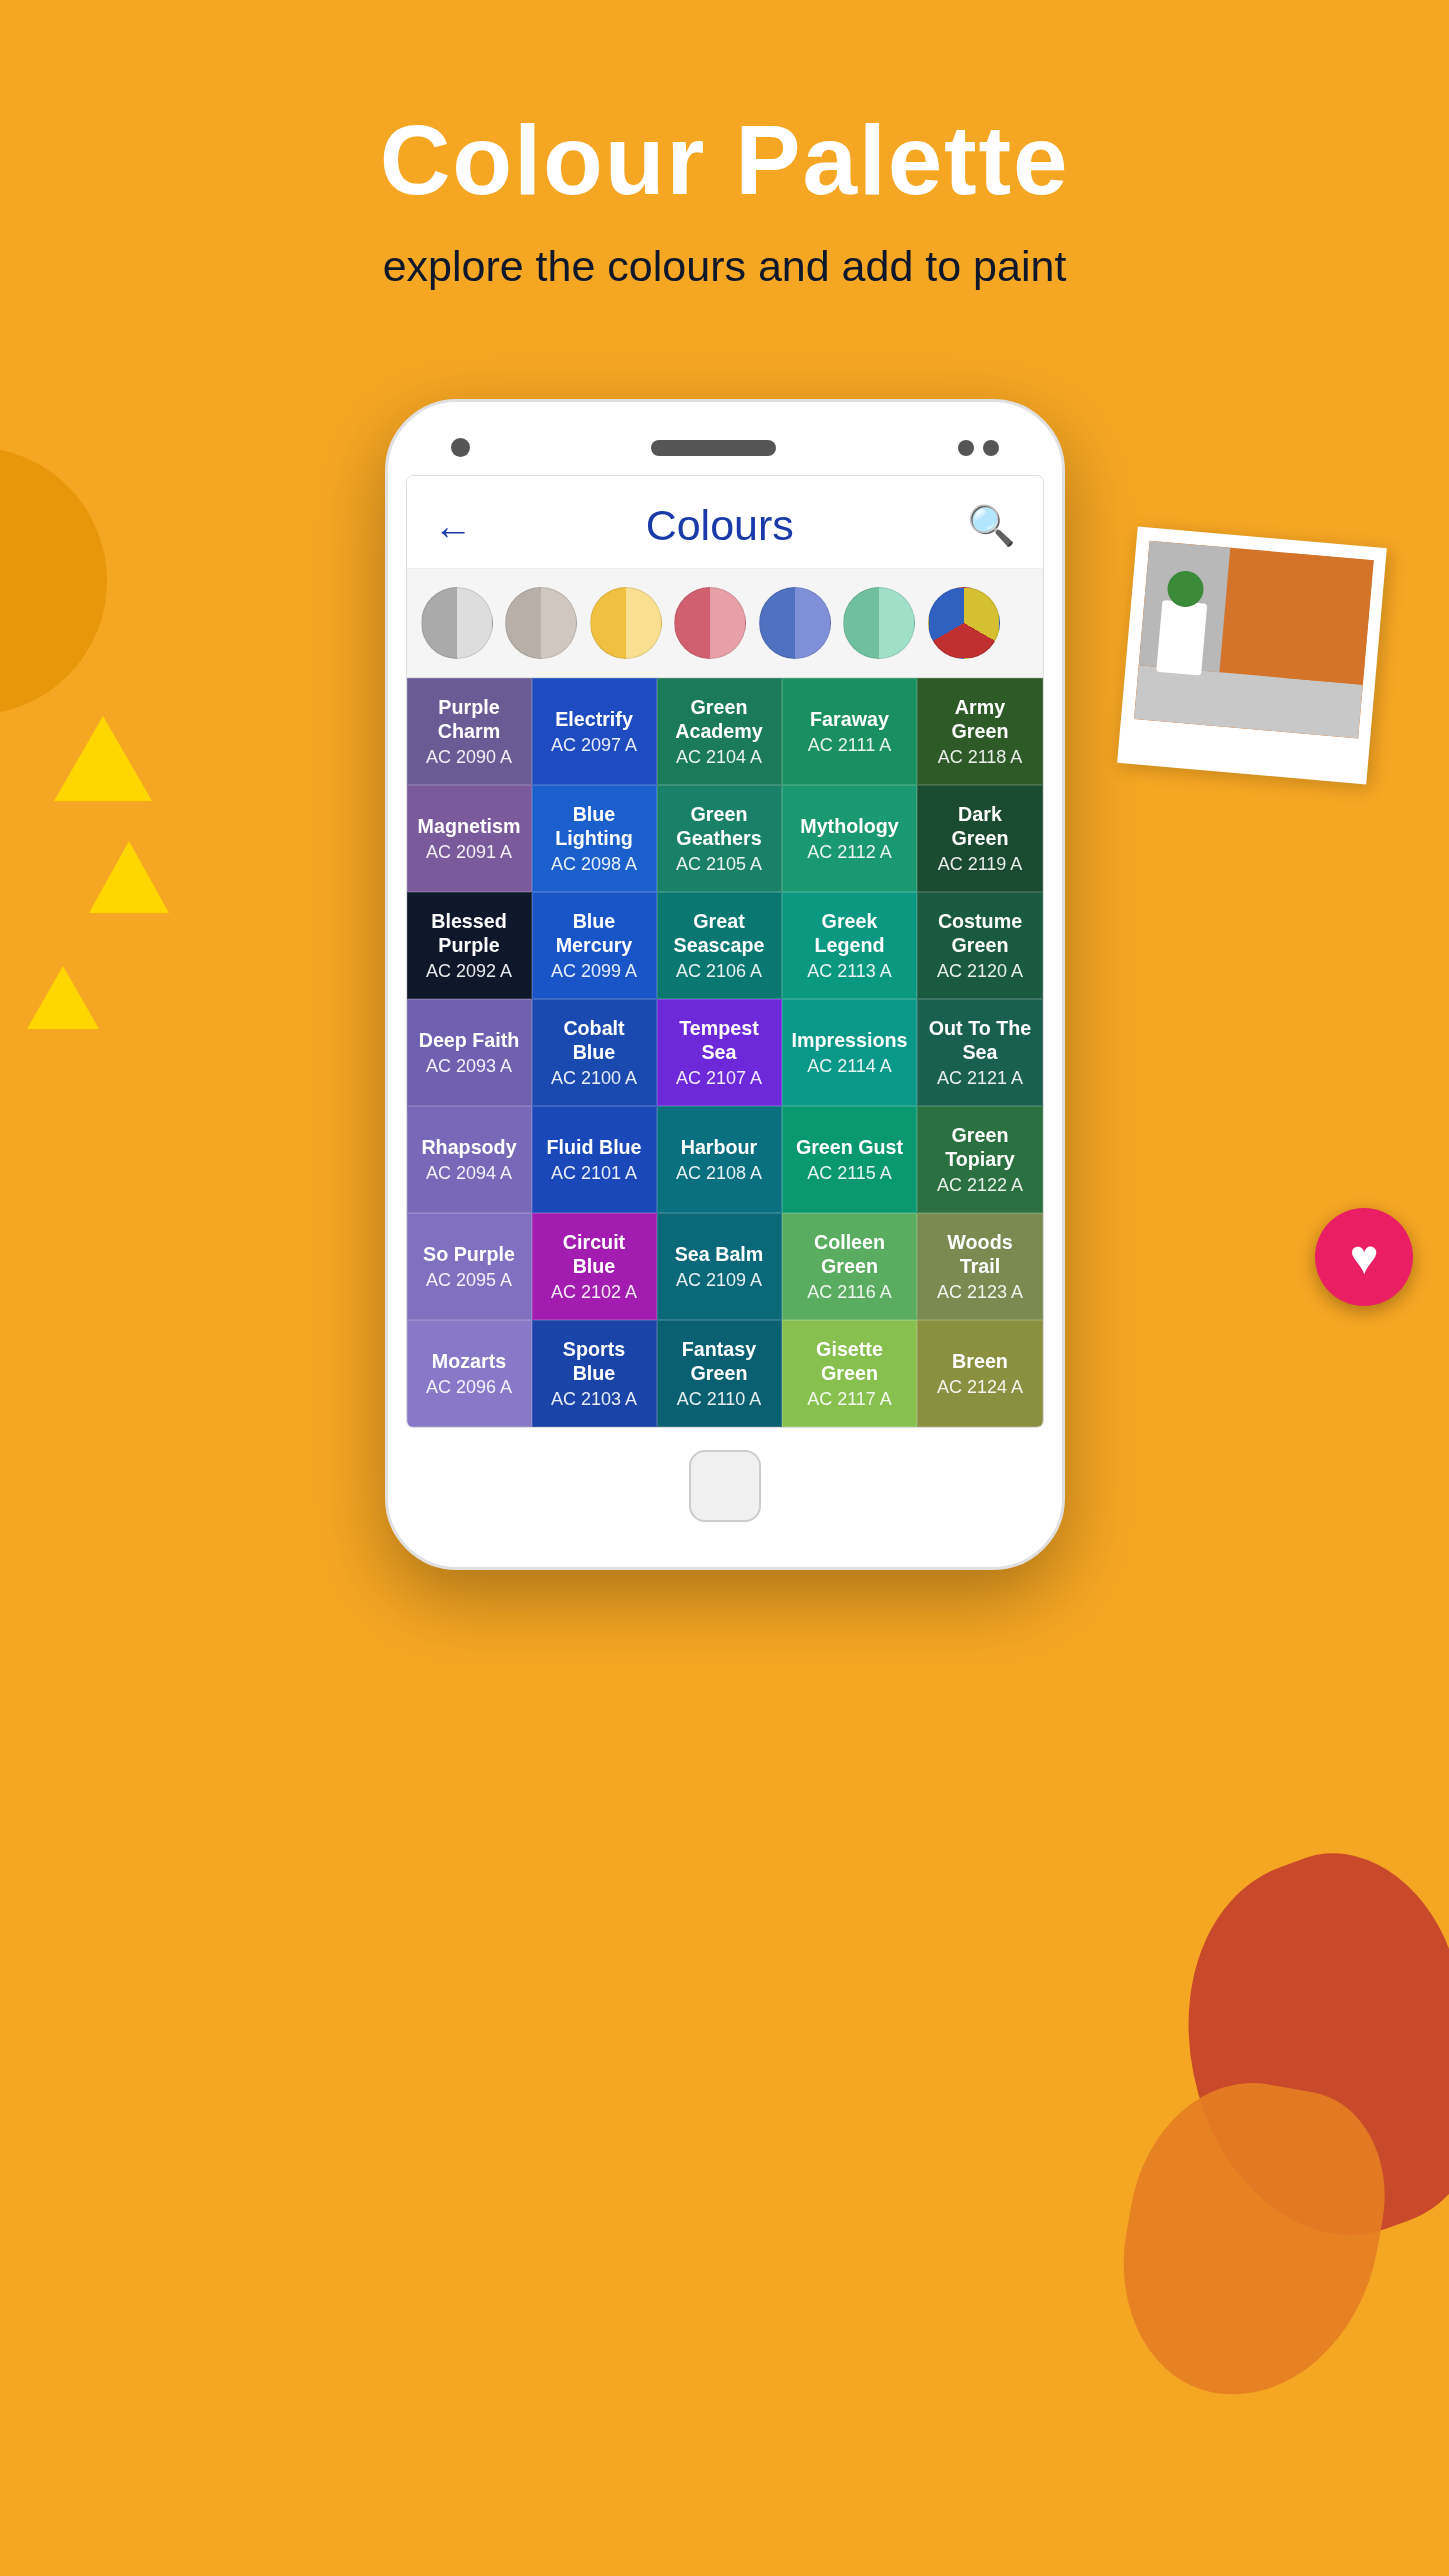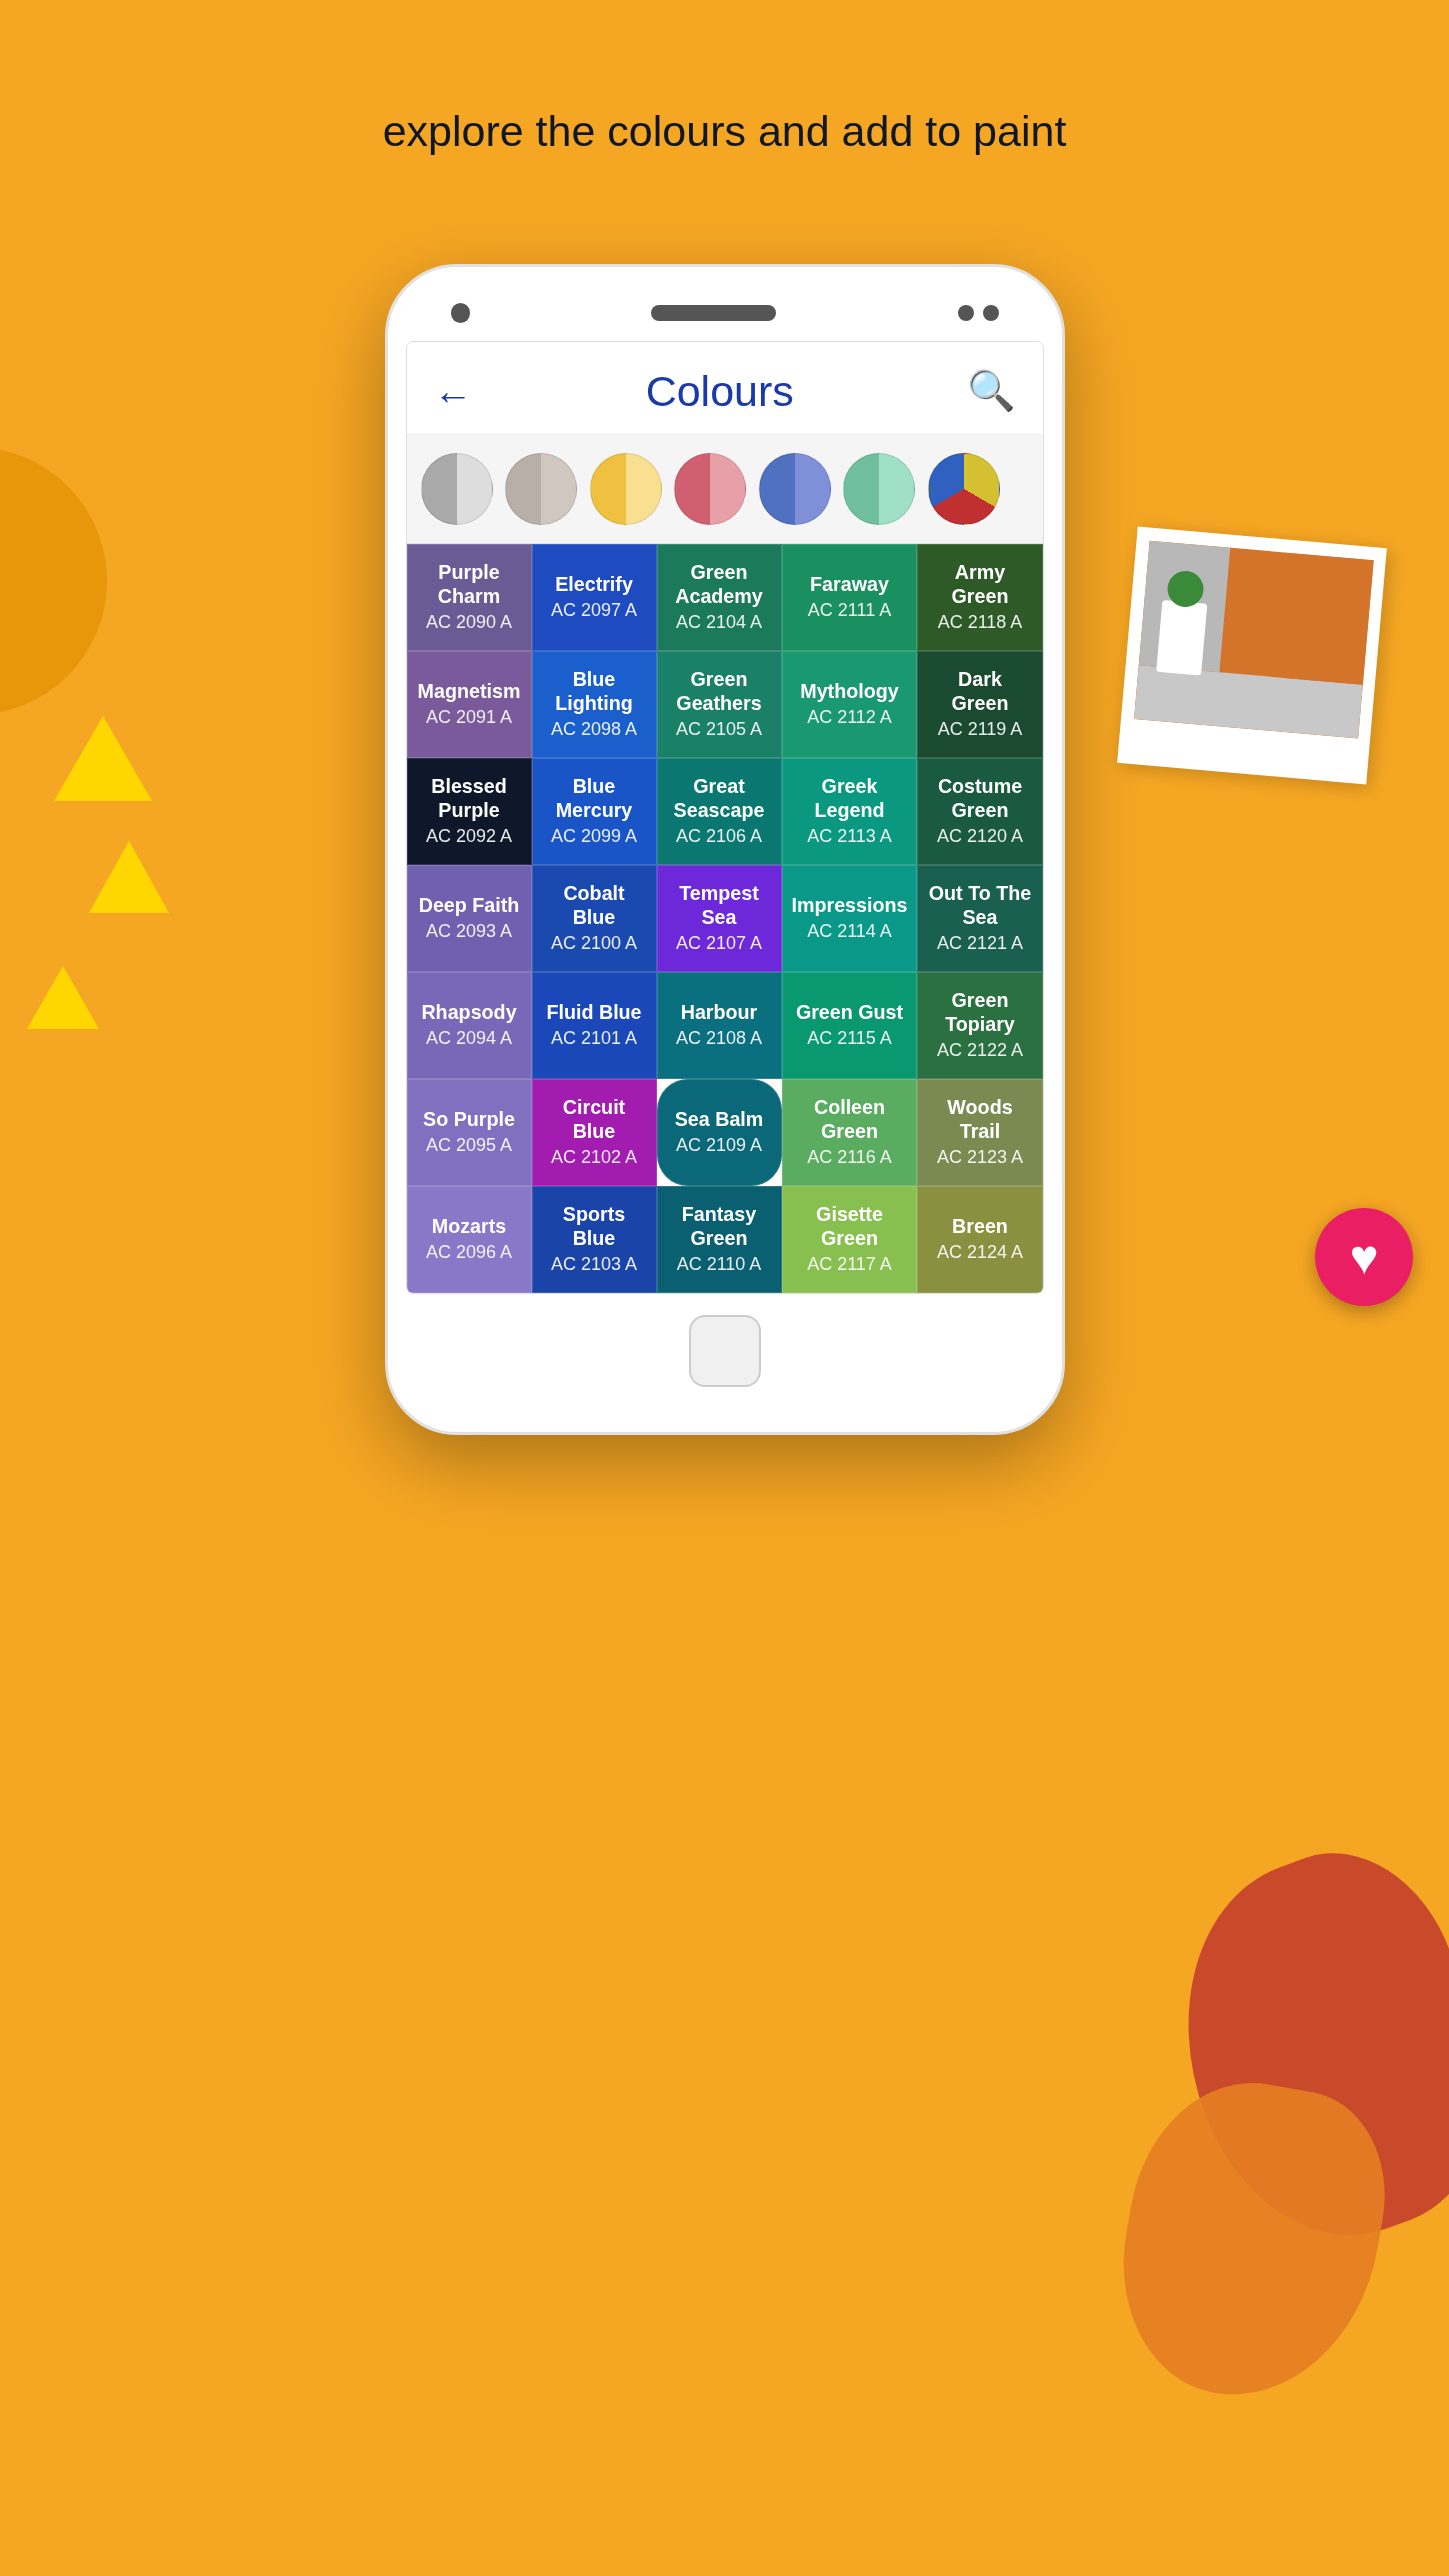--- a/index.html
+++ b/index.html
@@ -314,20 +314,21 @@
 <div class="bg-decoration">
   <div class="half-circle-left"></div>
   <div class="triangle-1"></div>
   <div class="triangle-2"></div>
   <div class="triangle-3"></div>
   <div class="paint-stroke-red"></div>
   <div class="paint-stroke-orange"></div>
 </div>
 
 <div class="header">
+  <h1 class="header-title">Colour Palette</h1>
   <p class="header-subtitle">explore the colours and add to paint</p>
 </div>
 
 <div class="polaroid">
   <div class="polaroid-inner">
 
     <div style="position:absolute;bottom:0;left:0;right:0;height:54px;background:#c8c8c8;"></div>
     <div style="position:absolute;top:0;right:0;width:81px;bottom:54px;background:#d4742a;"></div>
     <div style="position:absolute;top:0;left:0;width:81px;bottom:54px;background:#b8b8b8;"></div>
     <div style="position:absolute;bottom:49px;left:18px;width:45px;height:72px;background:#fff;border-radius:3.6px;"></div>
@@ -478,21 +479,21 @@
             <div class="color-cell-code">AC 2122 A</div>
           </div>
           <div class="color-cell" style="background-color: rgb(128, 112, 192);">
             <div class="color-cell-name">So Purple</div>
             <div class="color-cell-code">AC 2095 A</div>
           </div>
           <div class="color-cell" style="background-color: #a21caf;">
             <div class="color-cell-name">Circuit Blue</div>
             <div class="color-cell-code">AC 2102 A</div>
           </div>
-          <div class="color-cell" style="background-color: rgb(10, 104, 120); border-radius: 31px;">
+          <div class="color-cell" style="background-color: rgb(10, 104, 120);">
             <div class="color-cell-name">Sea Balm</div>
             <div class="color-cell-code">AC 2109 A</div>
           </div>
           <div class="color-cell" style="background-color: rgb(90, 172, 96);">
             <div class="color-cell-name">Colleen Green</div>
             <div class="color-cell-code">AC 2116 A</div>
           </div>
           <div class="color-cell" style="background-color: rgb(122, 138, 80);">
             <div class="color-cell-name">Woods Trail</div>
             <div class="color-cell-code">AC 2123 A</div>

